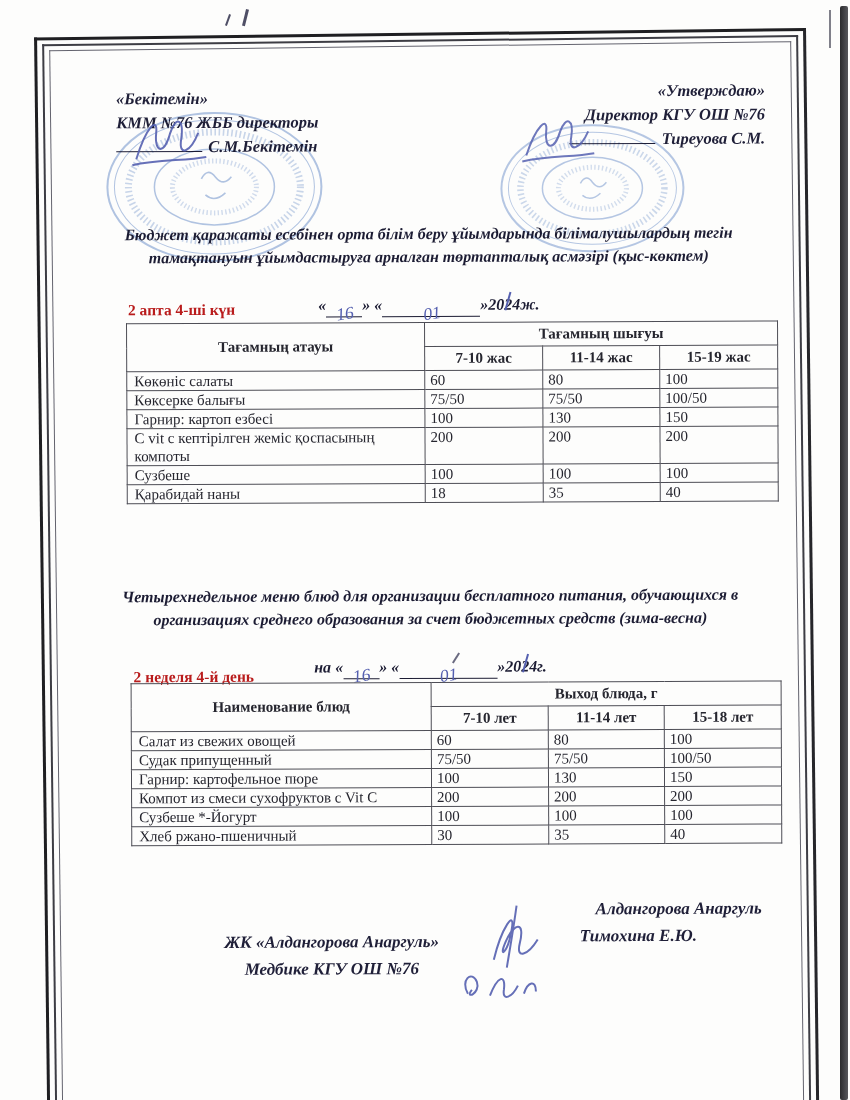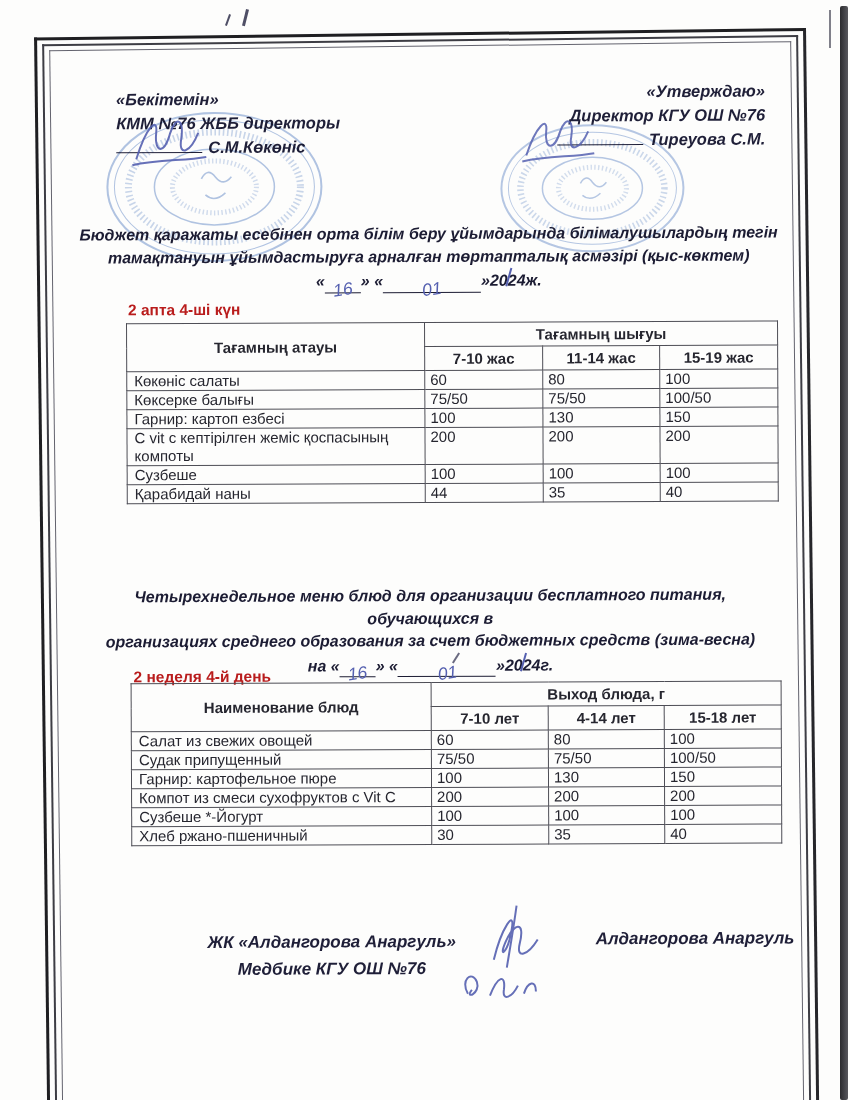--- a/index.html
+++ b/index.html
@@ -1,17 +1,17 @@
 <!DOCTYPE html>
 <html><head>
 <meta charset="utf-8">
 <style>
   html,body {margin:0; padding:0; background:#ffffff;}
   .page {position:relative; width:850px; height:1100px; background:#fdfdfc; overflow:hidden;
-         font-family:Liberation Sans, sans-serif; color:#23233d;}
+         font-family:Liberation Serif, serif; color:#23233d;}
 
   
   .frame-wrap {position:absolute; left:34px; top:28px; width:772px; height:1072px;
                transform:rotate(-0.7deg); transform-origin:100% 0; pointer-events:none;}
   .fline1 {position:absolute; inset:0; border-top:3px solid #1f1f22; border-left:3px solid #1f1f22; border-right:3px solid #26262a;}
   .fline2 {position:absolute; left:8px; right:8px; top:7px; bottom:0; border-top:2px solid #3d3d44; border-left:2px solid #3d3d44; border-right:2px solid #3d3d44;}
   .fline3 {position:absolute; left:15px; right:15px; top:13px; bottom:0; border-top:1.5px solid #63636e; border-left:1.5px solid #63636e; border-right:1.5px solid #63636e;}
   .scan-bar-right {position:absolute; left:840px; top:6px; width:8px; height:1094px;
                    background:linear-gradient(to right,#2b2b2e,#57575c); border-radius:2px;}
   .scan-tick {position:absolute; left:829px; top:10px; width:2px; height:38px; background:#80808a;}
@@ -29,41 +29,41 @@
   .sig-line {display:inline-block; width:86px; border-bottom:1.6px solid #1f1f38; height:15px; margin-right:6px;}
 
   .doc-title {position:absolute; left:80px; width:700px; text-align:center;
               font-size:16px; font-weight:bold; font-style:italic; line-height:22.5px; color:#1c1c33;}
   .t-kk {top:223px;} .t-ru {top:585px;}
   .date-line {margin-top:2px; font-size:16px;}
   .wline {display:inline-block; border-bottom:1.6px solid #1c1c33; height:16px; text-align:center; vertical-align:bottom;}
   .wl-day {width:36px;} .wl-month {width:98px;}
   .pen {color:#5560b0; font-style:italic;}
   .pen-digit {display:inline-block; font-size:17.5px; transform:rotate(-8deg) translateY(2px); font-weight:normal;}
-  .year-wrap {position:relative; display:inline-block;}
+  .year-wrap {position:relative; display:inline-block;margin-top:24px;}
   .year-strike {position:absolute; left:27px; top:-2px; width:2px; height:19px; background:#5560b0; transform:rotate(16deg);}
 
   .week-label {position:absolute; font-size:15.5px; font-weight:bold; color:#b91c1c;}
   .wl-kk {left:129px; top:300px;} .wl-ru {left:133px; top:667px;}
 
   .tbl-wrap {position:absolute;}
   .tw-kk {left:127px; top:322px;} .tw-ru {left:130px; top:682px;}
   table.menu-table {border-collapse:collapse; table-layout:fixed; font-size:15px; color:#26262f;}
   .menu-table th, .menu-table td {border:1px solid #4e4e56;}
   table.menu-table {border:1.5px solid #44444c;}
   .menu-table th {font-weight:bold; text-align:center; padding:1px 2px;}
   .menu-table .group-h {height:21px;}
   .menu-table .age-h {height:21px;margin-left:24px;}
   .menu-table td {height:18px; padding:0 5px; vertical-align:top; line-height:18px;}
   .menu-table td.dish {text-align:left; padding-left:7px;}
   .menu-table td.val {text-align:left;}
 
   .footer-block {position:absolute; font-size:17px; font-weight:bold; font-style:italic; line-height:27px; color:#1f1f38;}
   .fb-left {left:188px; top:928px; width:284px; text-align:center;}
-  .fb-right {left:578px; top:926px; width:220px; text-align:left;}
+  .fb-right {left:578px; top:896px; width:220px; text-align:left;}
   .fb-right .r1 {margin-left:16px;}
 
   .stamp {position:absolute; pointer-events:none; mix-blend-mode:multiply; opacity:0.8;}
   .signature {position:absolute; pointer-events:none;}
 </style>
 </head>
 <body>
 
 <div class="page">
 
@@ -76,21 +76,21 @@
   <div class="scan-tick"></div>
   <div class="pen-mark pm1"></div>
   <div class="pen-mark pm2"></div>
   <div class="pen-mark pm3"></div>
 
   <div class="content">
 
     <div class="approval approval-left">
       <div>«Бекітемін»</div>
       <div>КММ  №76 ЖББ директоры</div>
-      <div><span class="sig-line"></span><span>С.М.Көкөніс</span></div>
+      <div><span class="sig-line"></span><span>С.М.Бекітемін</span></div>
     </div>
     <div class="approval approval-right">
       <div>«Утверждаю»</div>
       <div>Директор КГУ ОШ №76</div>
       <div><span class="sig-line"></span><span>Тиреуова С.М.</span></div>
     </div>
 
     <svg class="stamp" style="left:103px; top:108px;" width="226" height="156" viewBox="0 0 226 156">
       <g stroke="#7d9ccf" fill="none" opacity="0.75">
         <ellipse cx="113" cy="78" rx="107" ry="74" stroke-width="2"></ellipse>
@@ -173,21 +173,21 @@
               <td class="val">200</td>
             </tr>
           <tr>
               <td class="dish">Сузбеше</td>
               <td class="val">100</td>
               <td class="val">100</td>
               <td class="val">100</td>
             </tr>
           <tr>
               <td class="dish">Қарабидай наны</td>
-              <td class="val">44</td>
+              <td class="val">18</td>
               <td class="val">35</td>
               <td class="val">40</td>
             </tr>
         </tbody>
       </table>
     </div>
 
     <div class="doc-title t-ru">
       <div>Четырехнедельное меню блюд для организации бесплатного питания, обучающихся в</div>
       <div>организациях среднего образования за счет бюджетных средств (зима-весна)</div>
@@ -206,21 +206,21 @@
             <col style="width:116px">
             <col style="width:117px">
           </colgroup>
         <thead>
           <tr>
             <th rowspan="2">Наименование блюд</th>
             <th colspan="3" class="group-h">Выход блюда, г</th>
           </tr>
           <tr>
             <th class="age-h">7-10 лет</th>
-            <th class="age-h">4-14 лет</th>
+            <th class="age-h">11-14 лет</th>
             <th class="age-h">15-18 лет</th>
           </tr>
         </thead>
         <tbody>
           <tr>
               <td class="dish">Салат из свежих овощей</td>
               <td class="val">60</td>
               <td class="val">80</td>
               <td class="val">100</td>
             </tr>
@@ -265,16 +265,17 @@
     <svg class="signature" style="left:452px; top:902px;" width="118" height="108" viewBox="0 0 118 108">
       <g stroke="#5560b0" stroke-width="2" fill="none" opacity="0.9">
         <path d="M40 58 C48 26 62 6 58 28 C54 52 44 58 52 40 C60 22 72 18 66 42 C62 58 74 54 84 38"></path>
         <path d="M63 4 C60 26 56 48 53 66"></path>
         <path d="M14 92 C6 78 18 68 23 80 C27 92 10 98 18 88"></path>
         <path d="M36 94 C44 74 52 72 50 88 C48 100 58 96 64 84 M70 92 C74 80 82 78 82 90"></path>
       </g>
     </svg>
     <div class="footer-block fb-right">
       <div class="r1">Алдангорова Анаргуль</div>
+      <div>Тимохина Е.Ю.</div>
     </div>
 
   </div>
 </div>
 
 </body></html>

